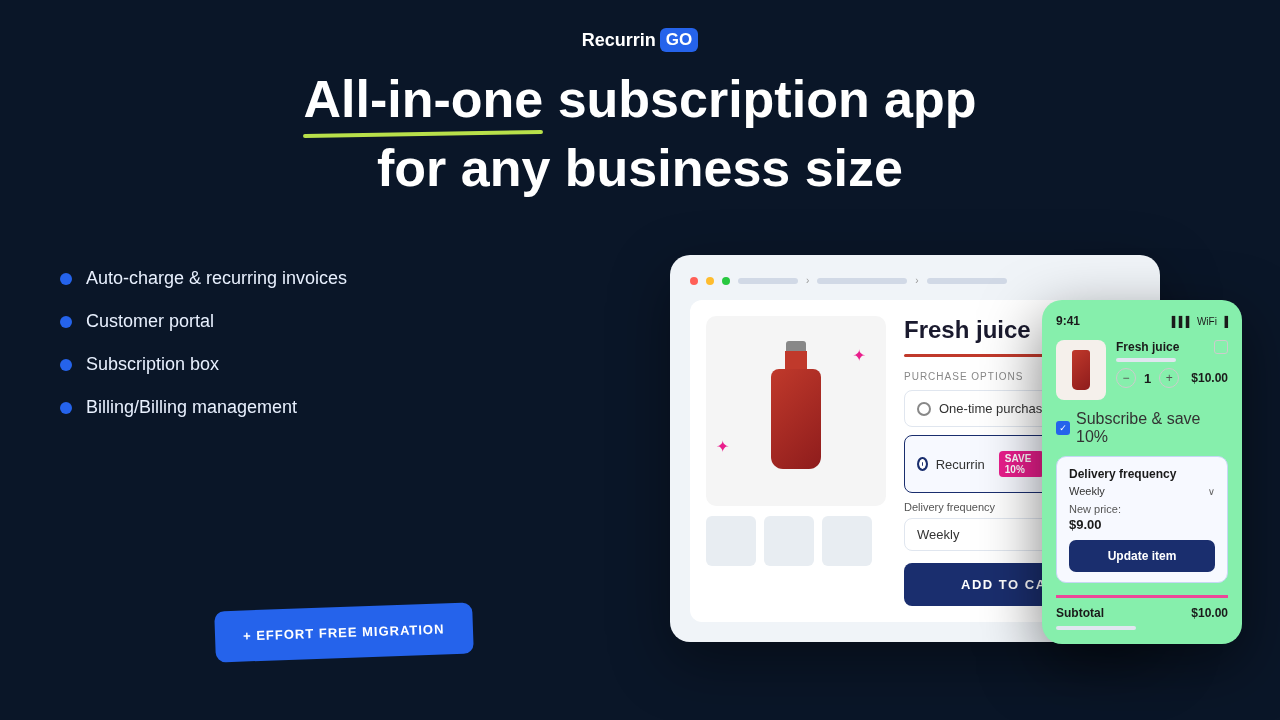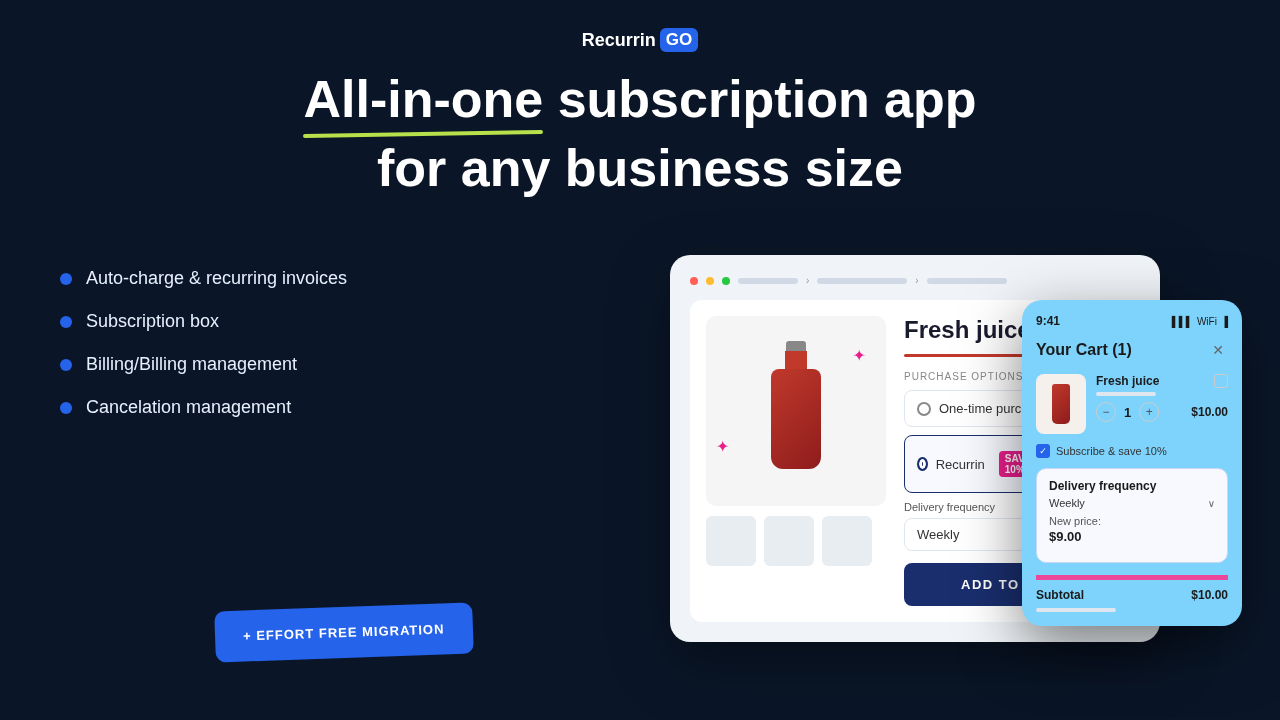--- a/index.html
+++ b/index.html
@@ -311,22 +311,22 @@
       letter-spacing: 1.5px;
       text-transform: uppercase;
       cursor: pointer;
     }
 
     
     .mobile-mockup {
       position: absolute;
       right: 38px;
       top: 300px;
-      width: 220px;
-      background: #7dd3fc;
+      width: 200px;
+      background: #86efac;
       border-radius: 20px;
       padding: 14px;
       box-shadow: 0 20px 60px rgba(0,0,0,0.5);
     }
     .mobile-status-bar {
       display: flex;
       justify-content: space-between;
       align-items: center;
       margin-bottom: 12px;
     }
@@ -445,21 +445,21 @@
       background: #2563eb;
       border-radius: 3px;
       display: flex;
       align-items: center;
       justify-content: center;
       color: #fff;
       font-size: 9px;
       flex-shrink: 0;
     }
     .subscribe-label {
-      font-size: 11px;
+      font-size: 16px;
       color: #333;
       font-weight: 500;
     }
 
     .delivery-card {
       background: #f7f9ff;
       border: 1.5px solid #c7d7f5;
       border-radius: 10px;
       padding: 10px 12px;
       margin-bottom: 12px;
@@ -506,21 +506,21 @@
       font-weight: 600;
       cursor: pointer;
     }
 
     .subtotal-row {
       display: flex;
       justify-content: space-between;
       align-items: center;
       margin-top: 0;
       padding-top: 8px;
-      border-top: 5px solid #ec4899;
+      border-top: 3px solid #ec4899;
     }
     .subtotal-label {
       font-size: 12px;
       font-weight: 600;
       color: #1a1a1a;
     }
     .subtotal-val {
       font-size: 12px;
       font-weight: 700;
       color: #1a1a1a;
@@ -553,32 +553,32 @@
   <div class="headline">
     <span class="headline-underline">All-in-one</span><span> subscription app</span>
   </div>
   <div class="subheadline">for any business size</div>
 </div>
 
 <ul class="features-list">
   <li>
       <span class="bullet"></span>
       <span>Auto-charge &amp; recurring invoices</span>
+    </li>
+  <li>
+      <span class="bullet"></span>
+      <span>Customer portal</span>
     </li>
   <li>
       <span class="bullet"></span>
       <span>Subscription box</span>
     </li>
   <li>
       <span class="bullet"></span>
       <span>Billing/Billing management</span>
-    </li>
-  <li>
-      <span class="bullet"></span>
-      <span>Cancelation management</span>
     </li>
 </ul>
 
 <button class="migration-btn">+ EFFORT FREE MIGRATION</button>
 
 <div class="desktop-mockup">
 
   <div class="browser-bar">
     <div class="browser-dot" style="background:#ff5f57;"></div>
     <div class="browser-dot" style="background:#febc2e;"></div>
@@ -655,24 +655,20 @@
 
   <div class="mobile-status-bar">
     <span class="mobile-time">9:41</span>
     <div class="mobile-icons">
       <span>▌▌▌</span>
       <span>WiFi</span>
       <span>▐</span>
     </div>
   </div>
 
-  <div class="cart-header">
-    <span class="cart-title">Your Cart (1)</span>
-    <div class="close-btn">✕</div>
-  </div>
 
   <div class="cart-item">
     <div class="cart-item-img">
       <div class="mini-bottle-body"></div>
     </div>
     <div class="cart-item-info">
       <div style="display:flex; justify-content:space-between; align-items:flex-start;">
         <div>
           <div class="cart-item-name">Fresh juice</div>
           <div class="cart-item-bar"></div>
@@ -696,20 +692,21 @@
   </div>
 
   <div class="delivery-card">
     <div class="delivery-card-title">Delivery frequency</div>
     <div class="delivery-freq-row">
       <span class="delivery-freq-val">Weekly</span>
       <span class="chevron-down">∨</span>
     </div>
     <div class="new-price-label">New price:</div>
     <div class="new-price-val">$9.00</div>
+    <button class="update-btn">Update item</button>
   </div>
 
   <div class="subtotal-row">
     <span class="subtotal-label">Subtotal</span>
     <span class="subtotal-val">$10.00</span>
   </div>
   <div class="subtotal-bar"></div>
 </div>
 
 </body></html>

